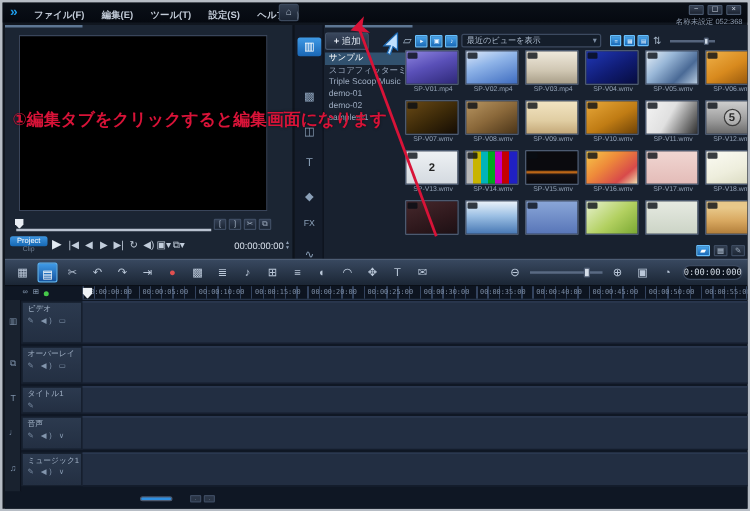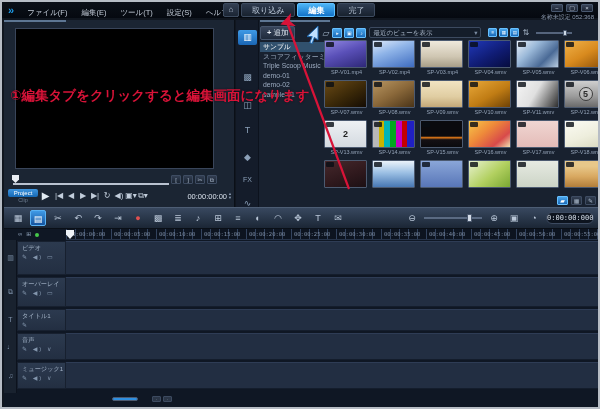--- a/index.html
+++ b/index.html
@@ -3,21 +3,21 @@
 <meta charset="utf-8">
 <style>
   html,body{margin:0;padding:0;background:#6b7480;}
   *{box-sizing:border-box;font-family:"Liberation Sans","DejaVu Sans",sans-serif;}
   .window{position:relative;width:600px;height:409px;background:#10161f;border:2px solid #b7bdc5;overflow:hidden;}
   .mono{font-family:"DejaVu Sans Mono","Liberation Mono",monospace;}
 
   
   .menubar{position:absolute;left:0;top:0;width:596px;height:16px;background:linear-gradient(#0b1018,#050910);display:flex;align-items:center;}
   .logo{color:#1e9be8;font-weight:bold;font-size:11px;margin:0 6px 0 6px;line-height:10px;}
-  .menu-item{color:#c3ccd8;font-size:7.5px;padding:0 7px;cursor:default;}
+  .menu-item{color:#c3ccd8;font-size:7.5px;padding:0 7px;cursor:default;font-weight:bold;}
   .tabs{position:absolute;left:221px;top:1px;height:14px;display:flex;align-items:stretch;gap:2px;}
   .home-btn{width:16px;background:linear-gradient(#333f52,#1b2534);border:1px solid #3c4a5e;border-radius:2px;color:#aebbcc;font-size:8px;text-align:center;line-height:12px;}
   .wtab{padding:0 10px;font-size:8px;line-height:13px;color:#b9c6d6;background:linear-gradient(#2e3a4e,#18222f);border:1px solid #3c4a5e;border-radius:2px;}
   .wtab.active{background:linear-gradient(#4db4f6,#1272c8);color:#fff;border-color:#5ec0ff;font-weight:bold;}
   .winctl{position:absolute;right:5px;top:2px;display:flex;gap:3px;}
   .winctl span{width:12px;height:8px;background:linear-gradient(#3a4558,#1c2432);border:1px solid #49586e;color:#cdd6e2;font-size:6px;line-height:7px;text-align:center;border-radius:1px;}
   .proj-title{position:absolute;right:4px;top:11px;color:#8b99ad;font-size:6px;}
 
   
   .preview-panel{position:absolute;left:2px;top:18px;width:231px;height:187px;background:#1b2533;border-right:1px solid #0a0f17;}
@@ -105,25 +105,20 @@
 </head>
 <body>
 
 <div class="window">
 
   <div class="menubar">
     <span class="logo">»</span>
     <span id="menu-items"><span class="menu-item">ファイル(F)</span><span class="menu-item">編集(E)</span><span class="menu-item">ツール(T)</span><span class="menu-item">設定(S)</span><span class="menu-item">ヘルプ(H)</span></span>
     <div class="tabs">
       <span class="home-btn">⌂</span>
-      <span id="tabs-holder" style="display:flex;gap:2px;">
-          <span class="wtab">取り込み</span>
-          <span class="wtab active">編集</span>
-          <span class="wtab">完了</span>
-        </span>
     </div>
     <div class="winctl">
       <span>−</span>
       <span>▢</span>
       <span>×</span>
     </div>
   </div>
   <div class="proj-title">名称未設定 052:368</div>
 
   <div class="preview-panel">

